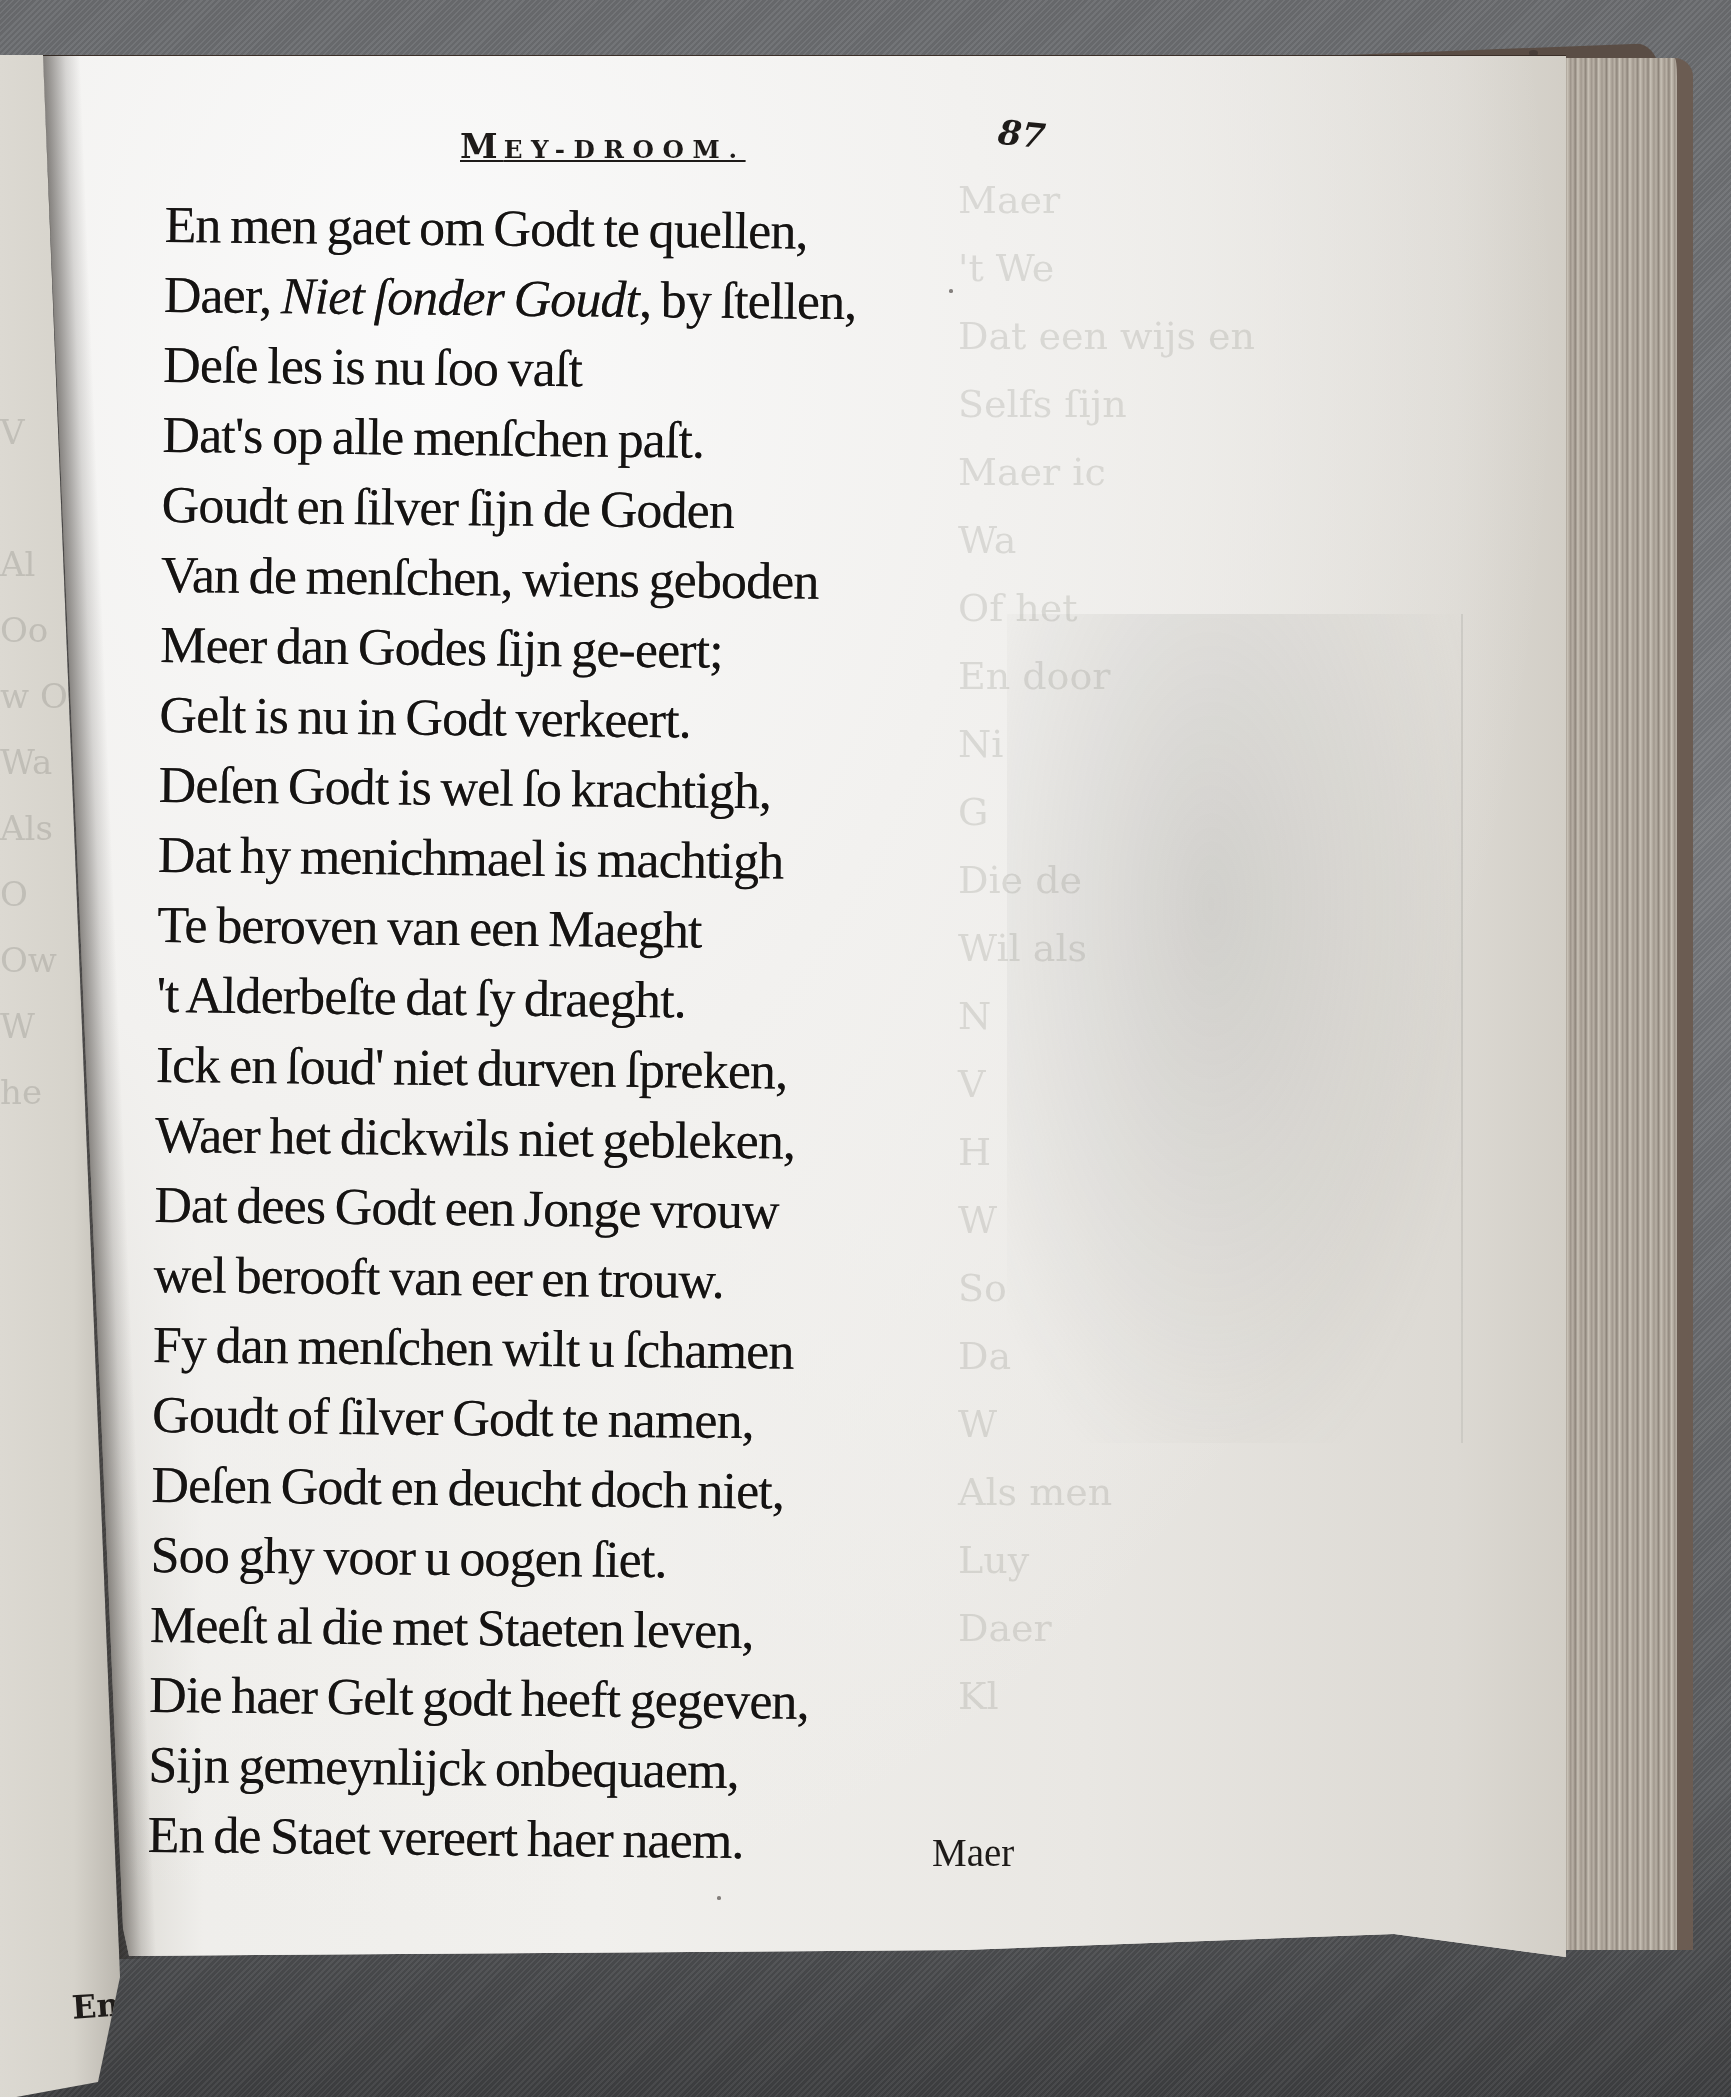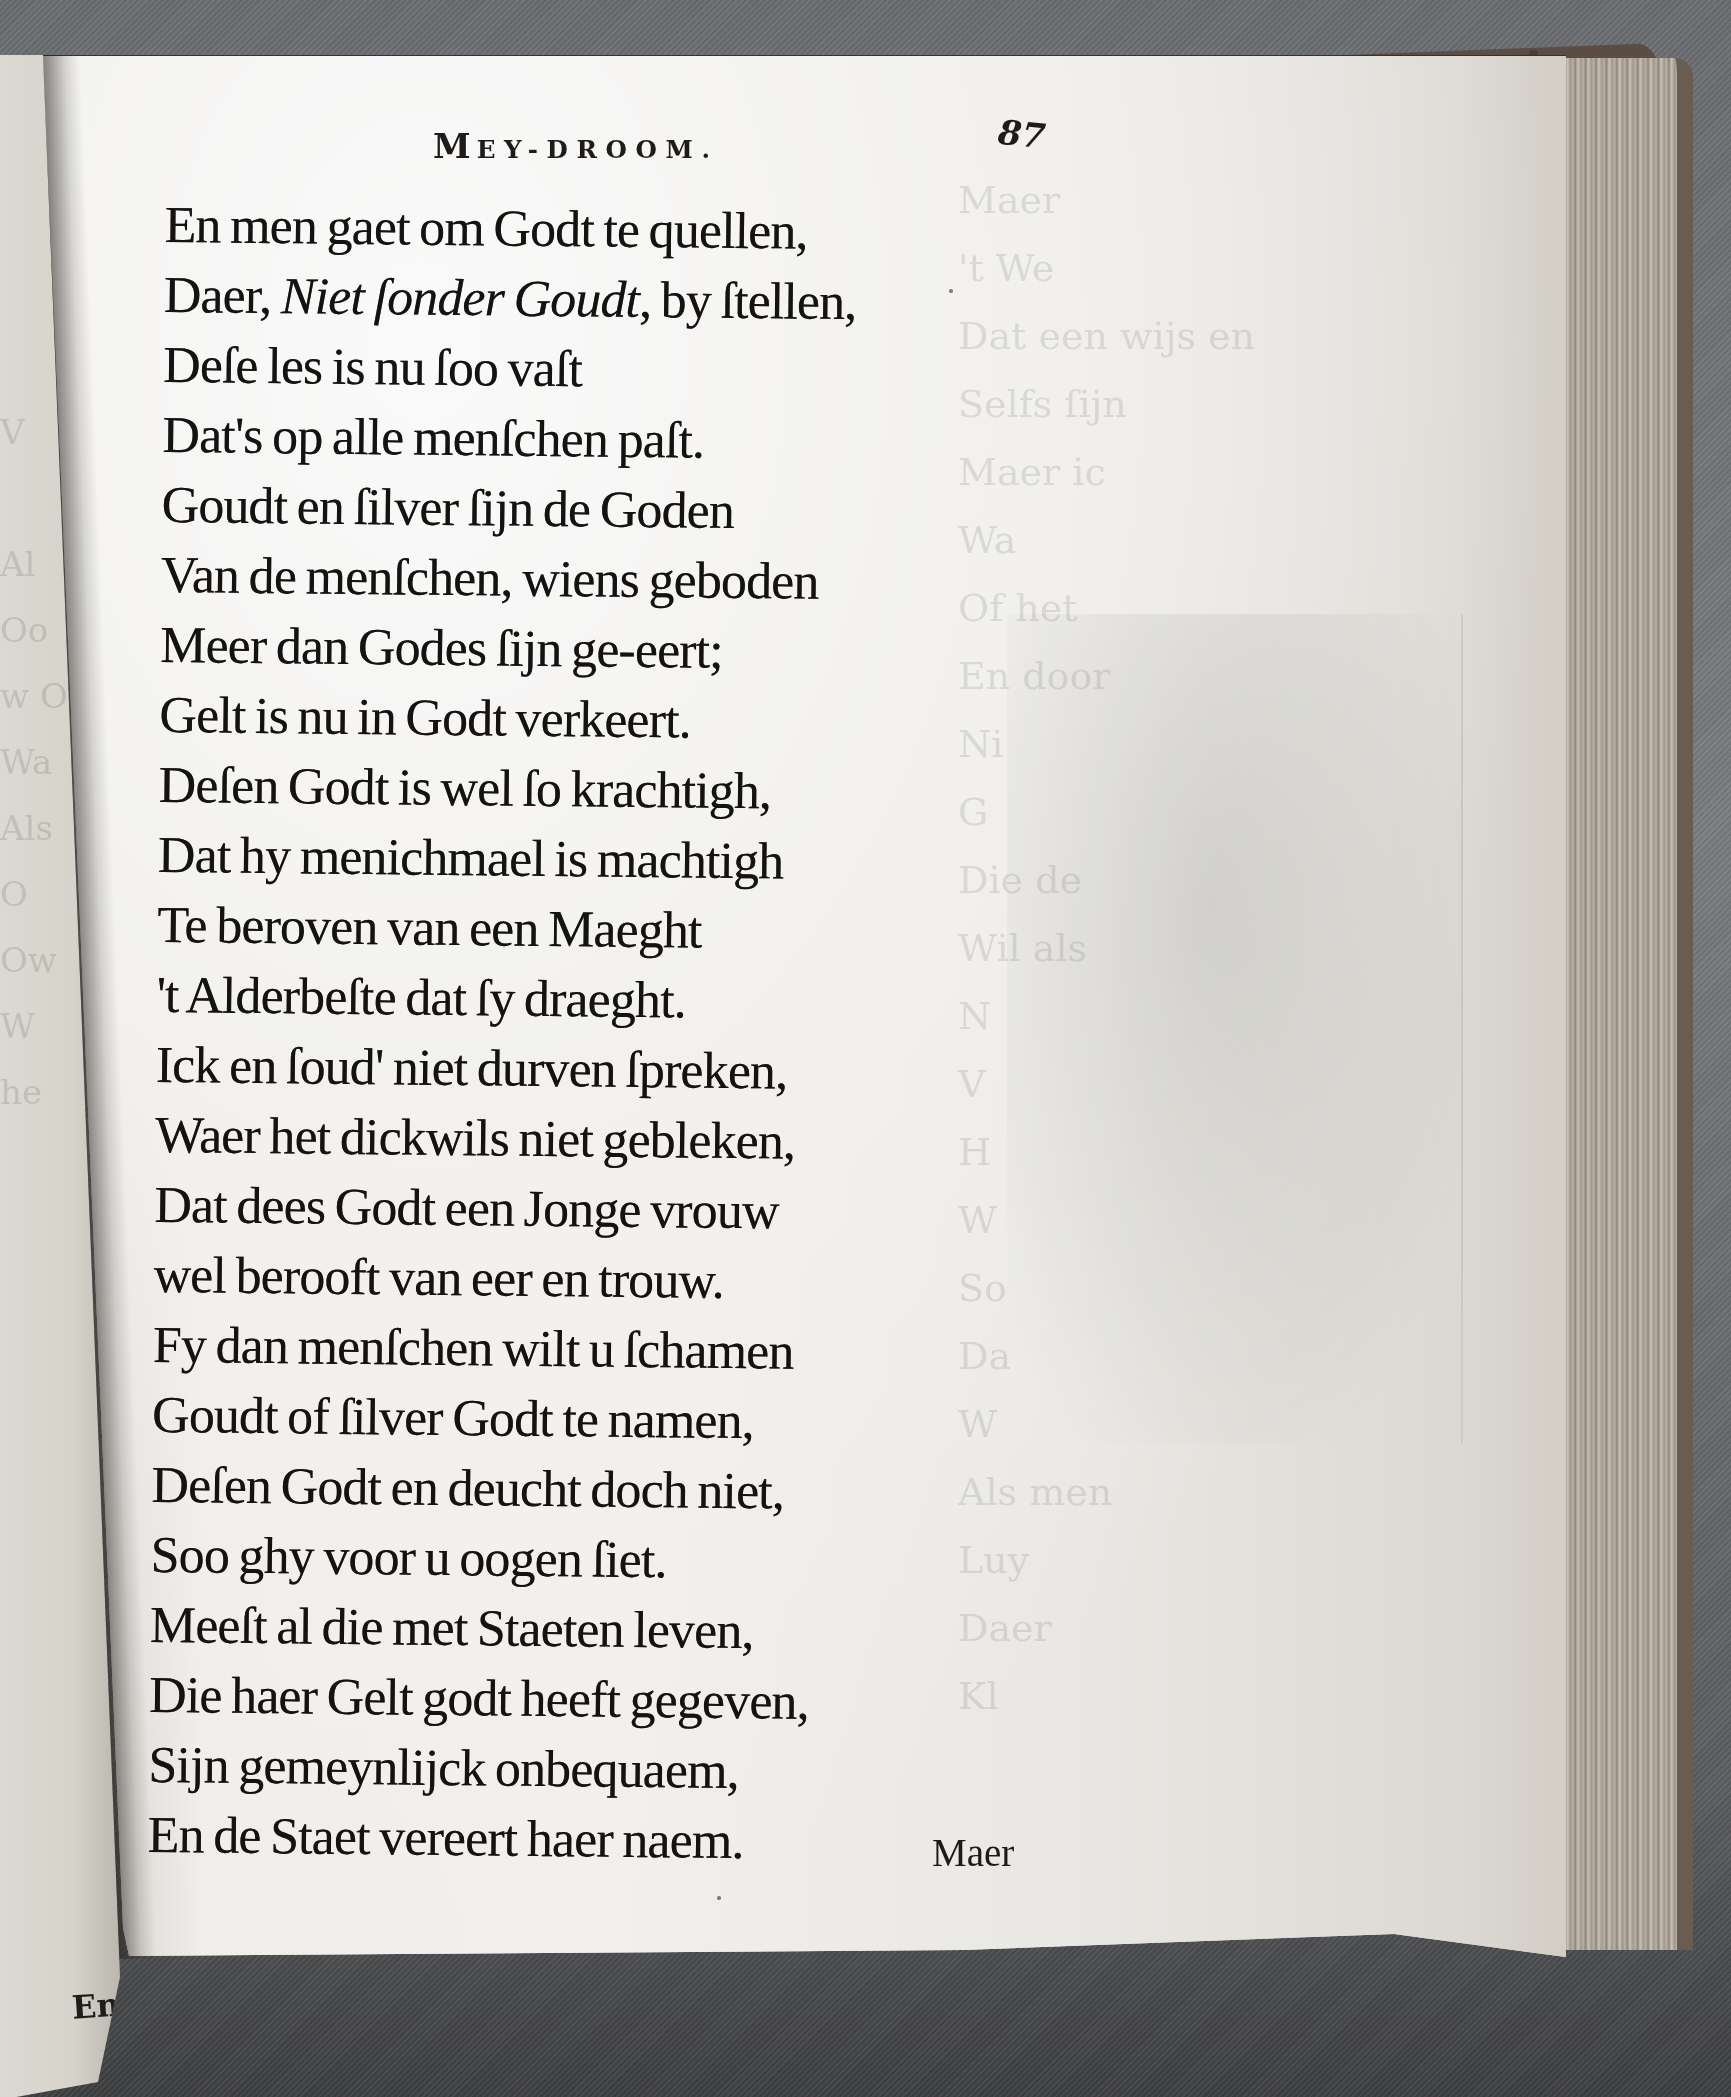--- a/index.html
+++ b/index.html
@@ -101,26 +101,27 @@
       left: 958px; top: 166px;
       font-family: "DejaVu Serif", serif;
       font-size: 38px;
       line-height: 68px;
       color: rgba(120,118,112,0.20);
       white-space: pre;
     }
     
     .running-head {
       position: absolute;
-      left: 433px; top: 126px;
+      left: 460px; top: 126px;
       font-family: "DejaVu Serif", serif;
       font-weight: bold;
       font-size: 24.6px;
       letter-spacing: 8.6px;
       color: #1e1b19;
+      text-decoration: underline;
     }
     .running-head .big {
       font-size: 34px;
       letter-spacing: 6.1px;
     }
     .page-number {
       position: absolute;
       left: 998px; top: 114px;
       font-family: "DejaVu Serif", serif;
       font-weight: bold;

